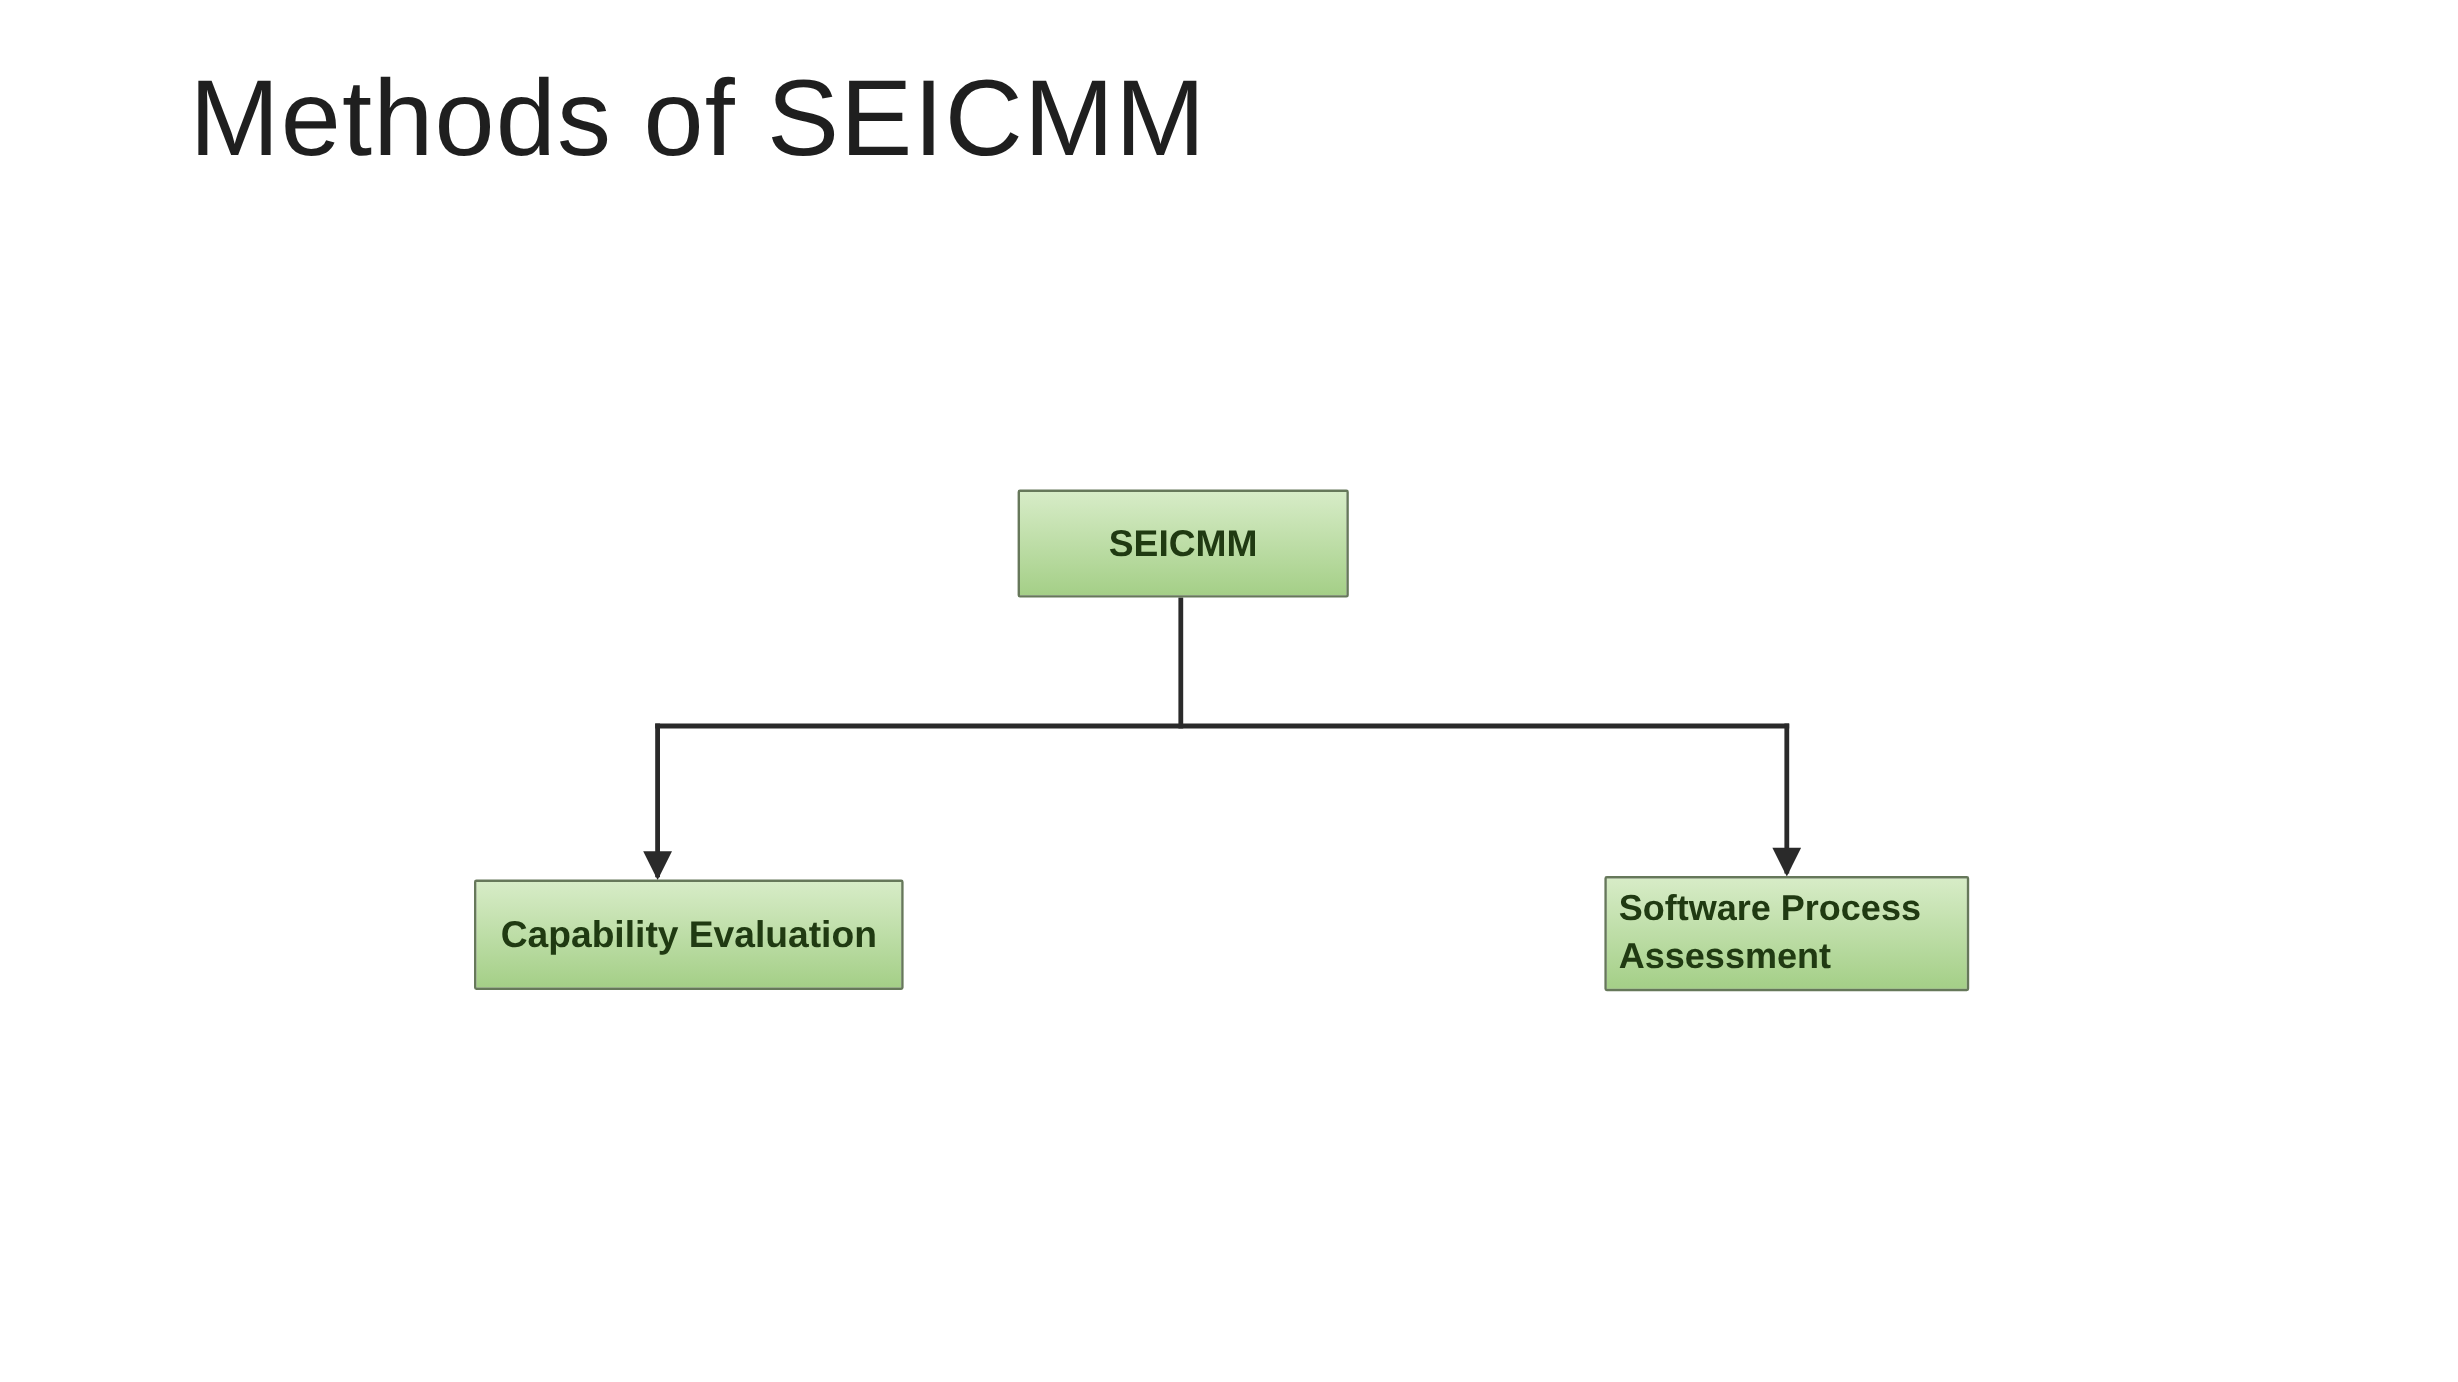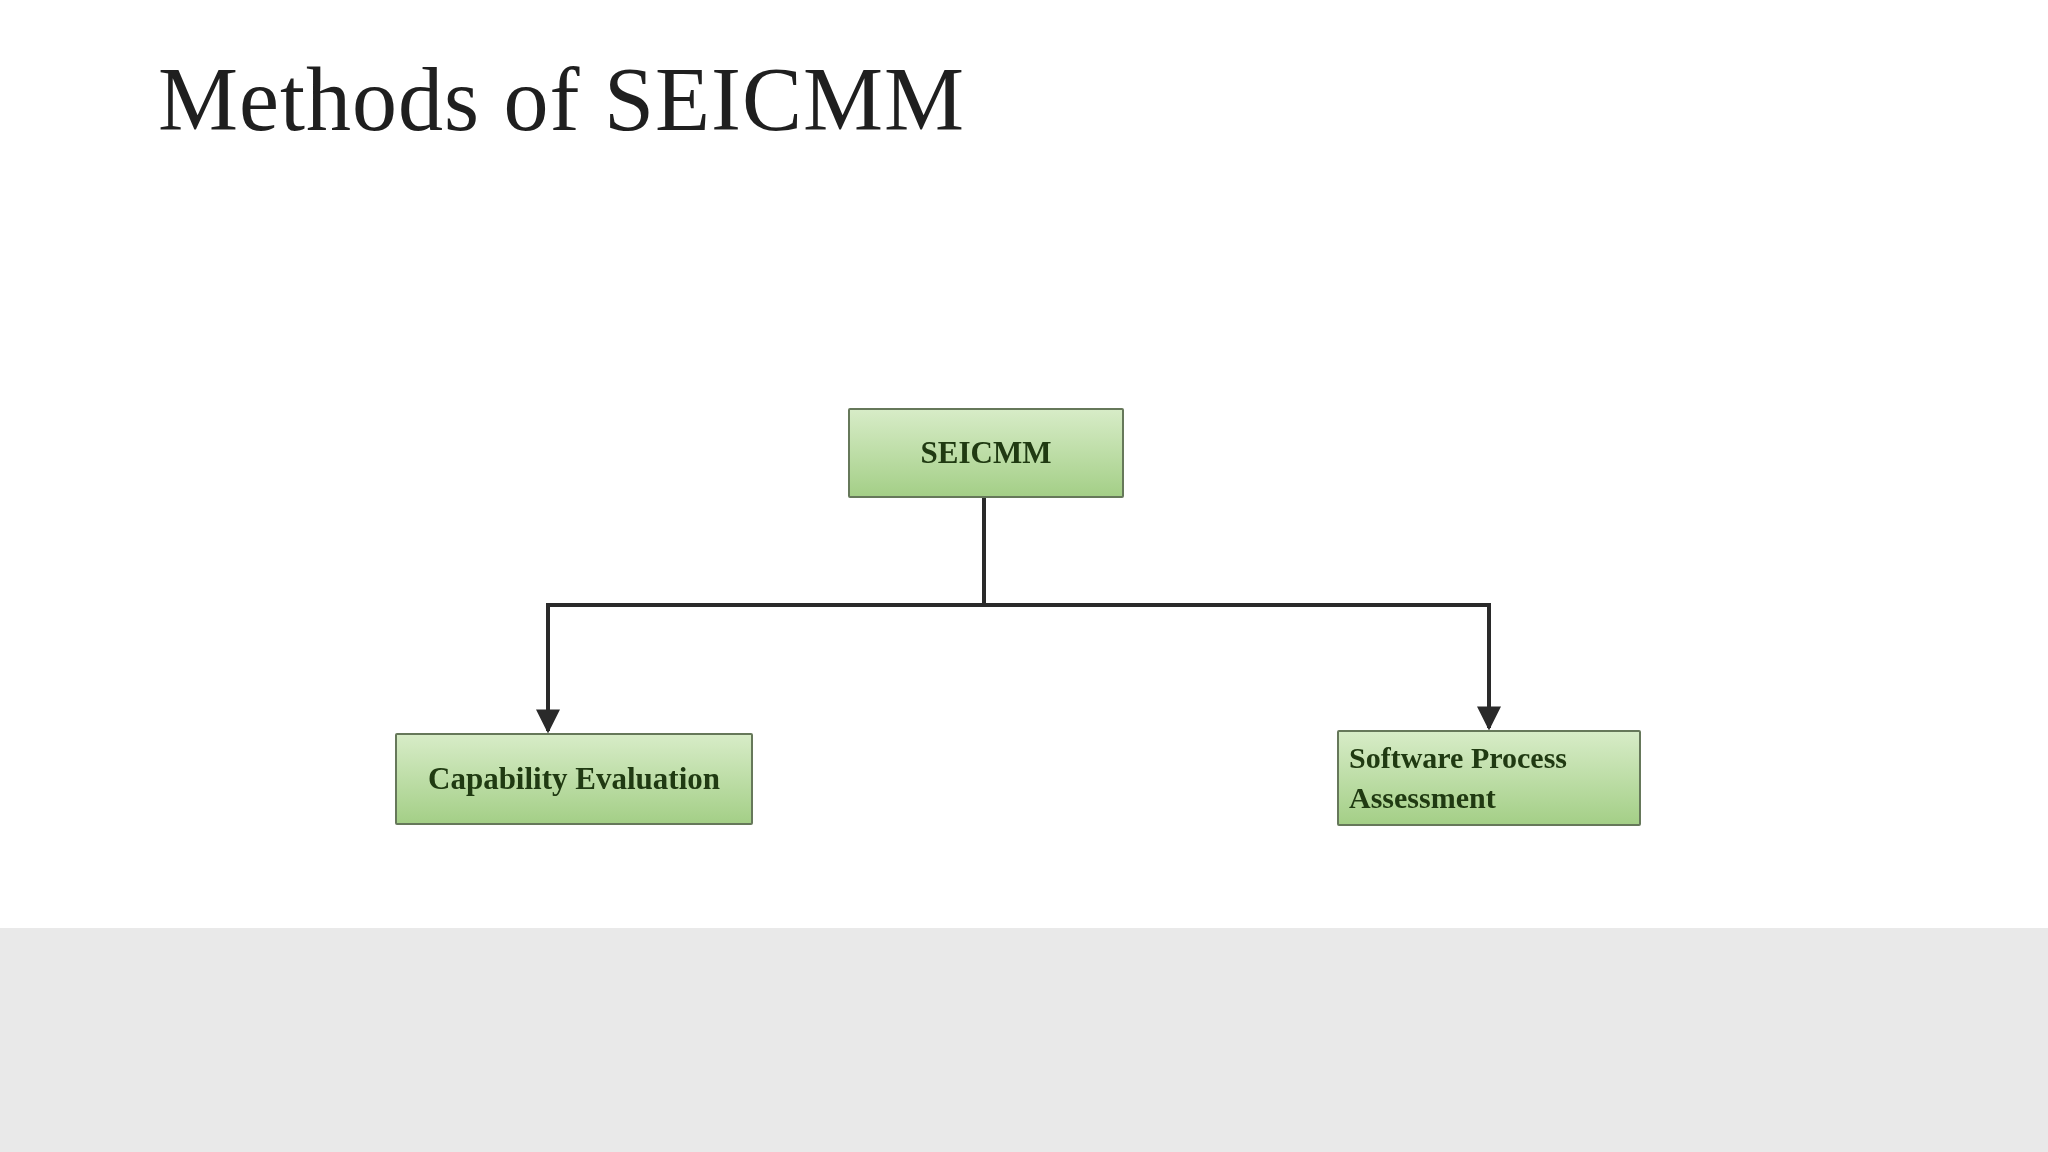--- a/index.html
+++ b/index.html
@@ -9,24 +9,24 @@
     --node-fill-bottom:#a4cf87;
     --node-border:#66785a;
     --node-text:#203a12;
     --connector:#2a2a2a;
   }
   *{margin:0;padding:0;box-sizing:border-box;}
   html,body{background:#e9e9e9;}
   .slide{
     position:relative;
     width:2048px;
-    height:928px;
+    height:1152px;
     background:var(--background);
     overflow:hidden;
-    font-family:Liberation Serif, serif;
+    font-family:Liberation Sans, sans-serif;
   }
   .title{
     position:absolute;
     left:158px;
     top:50px;
     font-size:90px;
     line-height:1.1;
     font-weight:300;
     letter-spacing:1px;
     color:var(--title-text);

